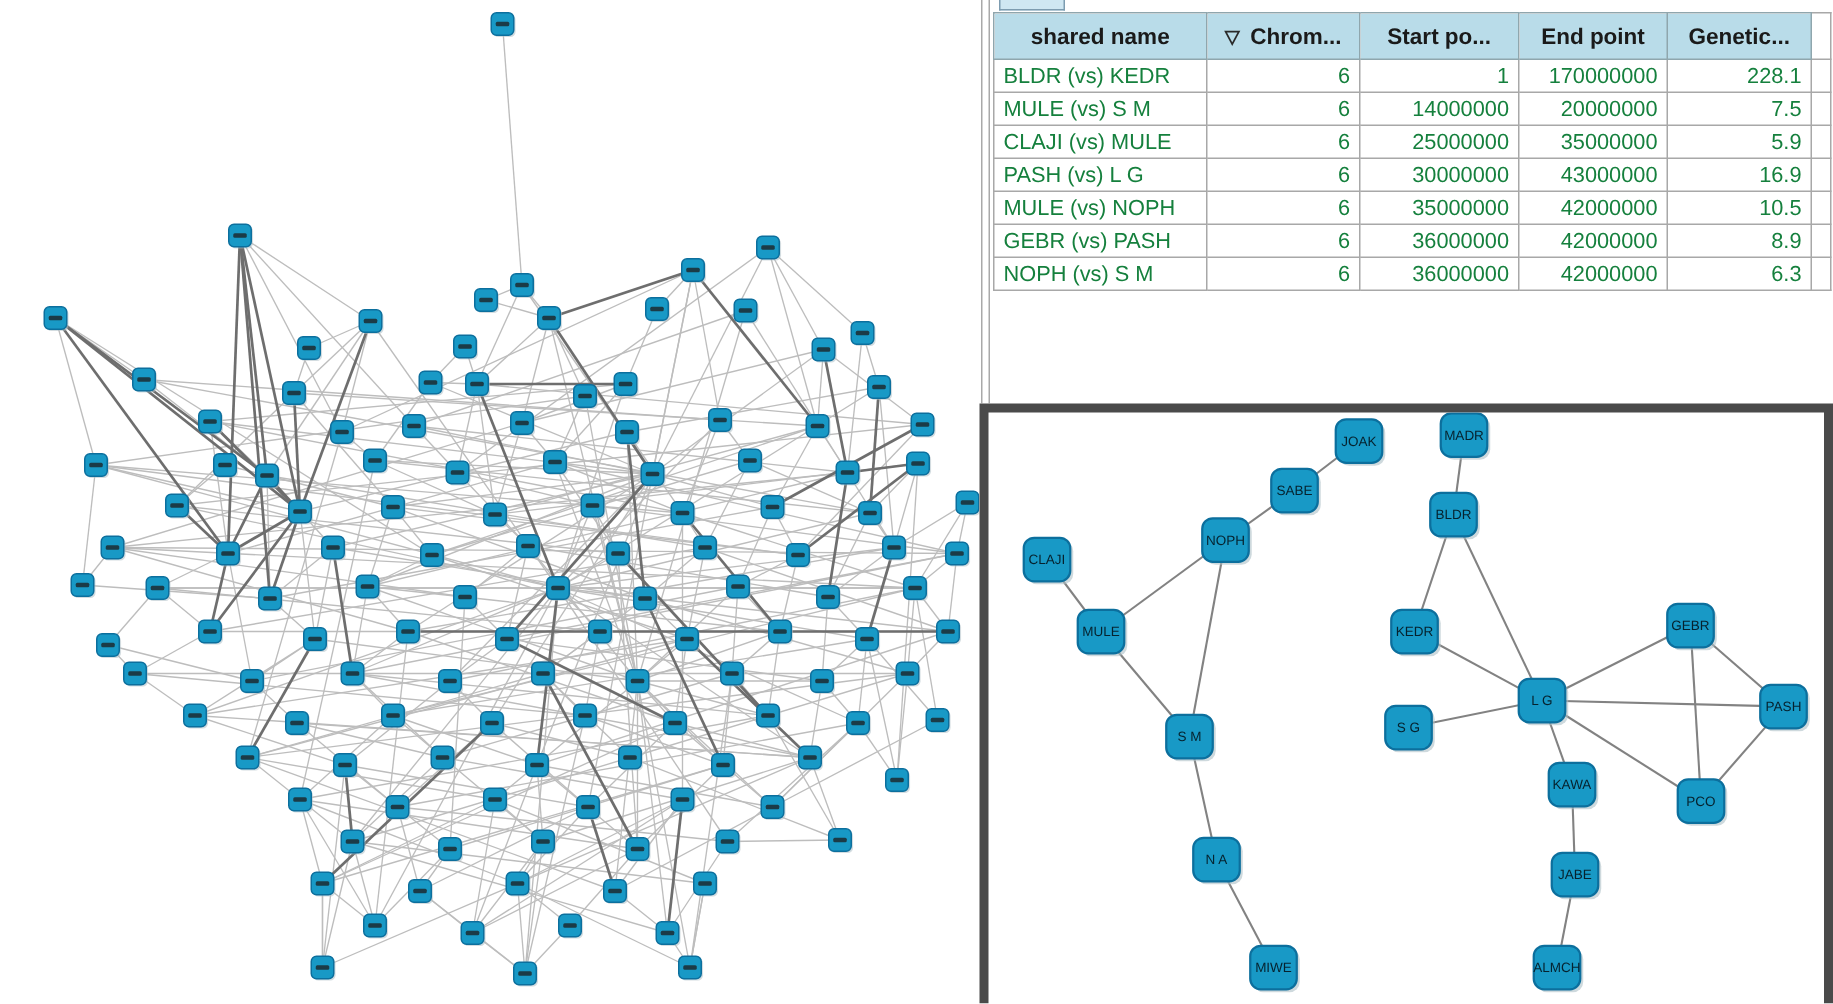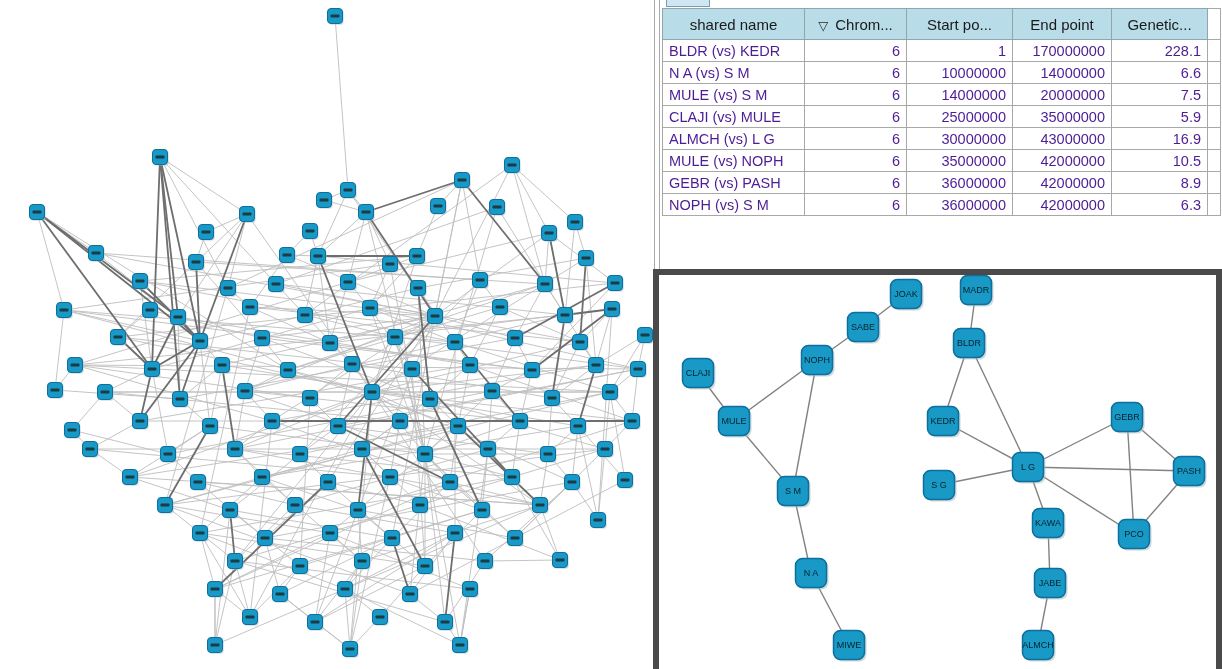--- a/index.html
+++ b/index.html
@@ -9,23 +9,23 @@
   .overview-panel{position:absolute;left:0;top:0;width:653px;height:669px;background:#ffffff;}
   .overview-panel svg{display:block;}
   
   .table-panel{position:absolute;left:653px;top:0;width:569px;height:269px;background:#ffffff;}
   .left-splitter{position:absolute;left:1px;top:0;width:4px;height:269px;background:#ffffff;
                  border-left:1px solid #a9a9a9;border-right:1px solid #a9a9a9;}
   .tab-frag{position:absolute;left:13px;top:0;width:42px;height:6px;background:#cfe7f2;
             border:1px solid #7d9cb0;border-top:none;}
   table.attr{border-collapse:collapse;position:absolute;left:9px;top:8px;table-layout:fixed;}
   table.attr th{background:#b9dce9;border:1px solid #8fa6ad;height:30px;font-size:15px;
-                font-weight:normal;color:#1a1a1a;text-align:center;padding:0 4px;overflow:hidden;white-space:nowrap;}
+                font-weight:bold;color:#1a1a1a;text-align:center;padding:0 4px;overflow:hidden;white-space:nowrap;}
   table.attr th.sliver{background:#ffffff;border:1px solid #a8a8a8;}
-  table.attr td{border:1px solid #a8a8a8;height:21px;font-size:14.5px;color:#4c1d95;
+  table.attr td{border:1px solid #a8a8a8;height:21px;font-size:14.5px;color:#15803d;
                 padding:0 6px;overflow:hidden;white-space:nowrap;background:#ffffff;}
   table.attr td.c0{text-align:left;}
   table.attr td.num{text-align:right;}
   .filter-glyph{display:inline-block;margin-right:7px;color:#2a2a2a;font-size:13px;transform:scaleY(0.95);}
   
   .detail-panel{position:absolute;left:653px;top:269px;width:569px;height:424px;
                 background:#ffffff;border:6px solid #4a4a4a;box-sizing:border-box;}
   .detail-panel svg{display:block;}
   .node-label{font-family:"Liberation Sans",sans-serif;font-size:9px;fill:#06222e;pointer-events:none;}
 </style>
@@ -1139,45 +1139,37 @@
       <tbody id="attr-tbody">
           <tr>
             <td class="c0">BLDR (vs) KEDR</td>
             <td class="num">6</td>
             <td class="num">1</td>
             <td class="num">170000000</td>
             <td class="num">228.1</td>
             <td></td>
           </tr>
           <tr>
-            <td class="c0">N A (vs) S M</td>
-            <td class="num">6</td>
-            <td class="num">10000000</td>
-            <td class="num">14000000</td>
-            <td class="num">6.6</td>
-            <td></td>
-          </tr>
-          <tr>
             <td class="c0">MULE (vs) S M</td>
             <td class="num">6</td>
             <td class="num">14000000</td>
             <td class="num">20000000</td>
             <td class="num">7.5</td>
             <td></td>
           </tr>
           <tr>
             <td class="c0">CLAJI (vs) MULE</td>
             <td class="num">6</td>
             <td class="num">25000000</td>
             <td class="num">35000000</td>
             <td class="num">5.9</td>
             <td></td>
           </tr>
           <tr>
-            <td class="c0">ALMCH (vs) L G</td>
+            <td class="c0">PASH (vs) L G</td>
             <td class="num">6</td>
             <td class="num">30000000</td>
             <td class="num">43000000</td>
             <td class="num">16.9</td>
             <td></td>
           </tr>
           <tr>
             <td class="c0">MULE (vs) NOPH</td>
             <td class="num">6</td>
             <td class="num">35000000</td>

